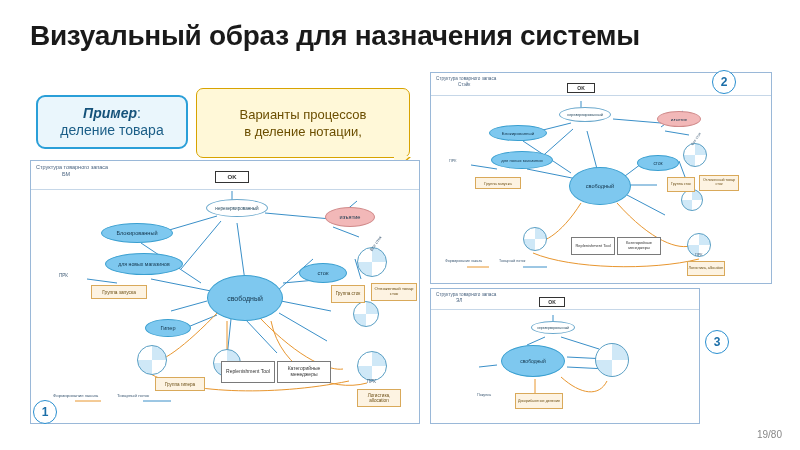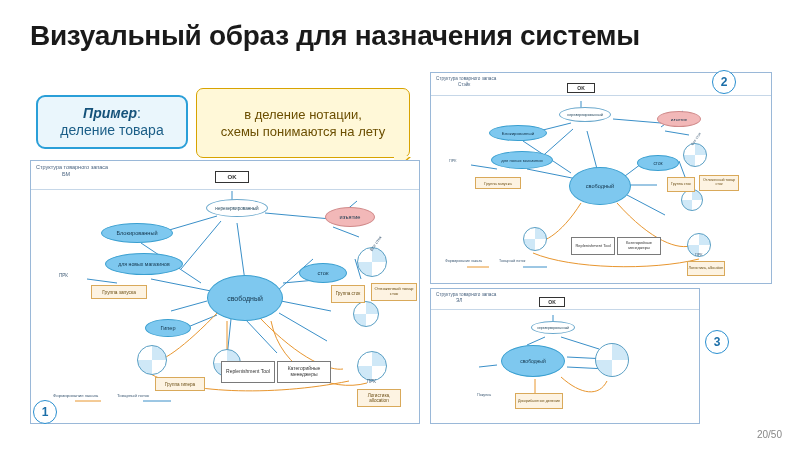--- a/index.html
+++ b/index.html
@@ -84,22 +84,22 @@
   <div class="title">Визуальный образ для назначения системы</div>
 
   <div class="callout-blue">
     <div>
       <b>Пример</b><span>:</span>
     </div>
     <div>деление товара</div>
   </div>
 
   <div class="callout-yellow">
+    <div>Варианты процессов</div>
     <div>в деление нотации,</div>
-    <div>схемы понимаются на лету</div>
     <div class="tail"></div>
   </div>
 
   <div class="panel" id="panel1">
     <div class="hdr">
       <div style="font-size:5.5px">Структура товарного запаса</div>
       <div style="font-size:5.5px;margin-left:26px">БМ</div>
     </div>
     <div class="hdrline" style="top:28px"></div>
 
@@ -255,14 +255,14 @@
     <div class="node ell" style="left:70px;top:56px;width:64px;height:32px;font-size:5px">свободный</div>
     <div class="node pie" style="left:164px;top:54px;width:34px;height:34px;"></div>
     <div class="node rect tan" style="left:84px;top:104px;width:48px;height:16px;font-size:3.7px;line-height:1.1">Дискрибьютное деление</div>
     <div class="lbl" style="left:46px;top:104px;font-size:3.7px">Покупка</div>
   </div>
 
   <div class="badge" id="badge1">1</div>
   <div class="badge" id="badge2">2</div>
   <div class="badge" id="badge3">3</div>
 
-  <div class="pagenum">20/50</div>
+  <div class="pagenum">19/80</div>
 </div>
 
 </body></html>

